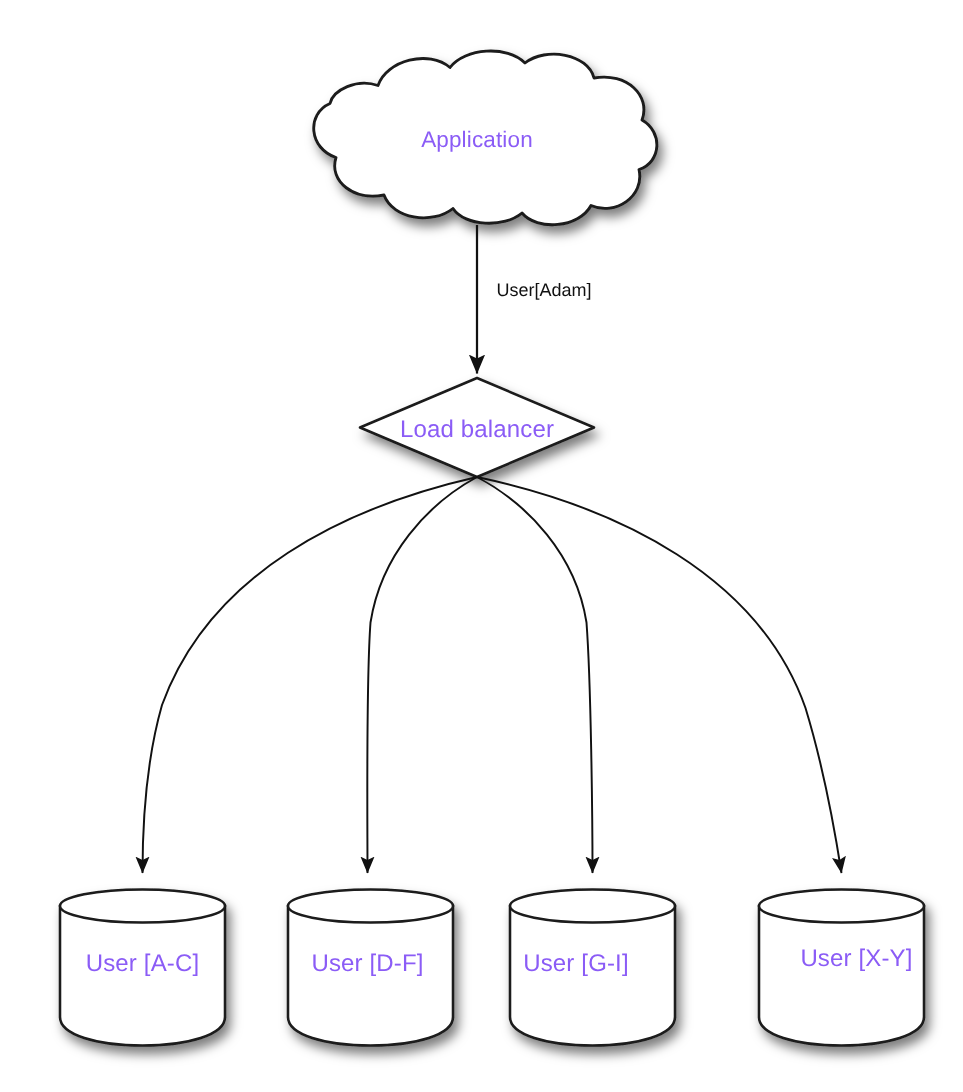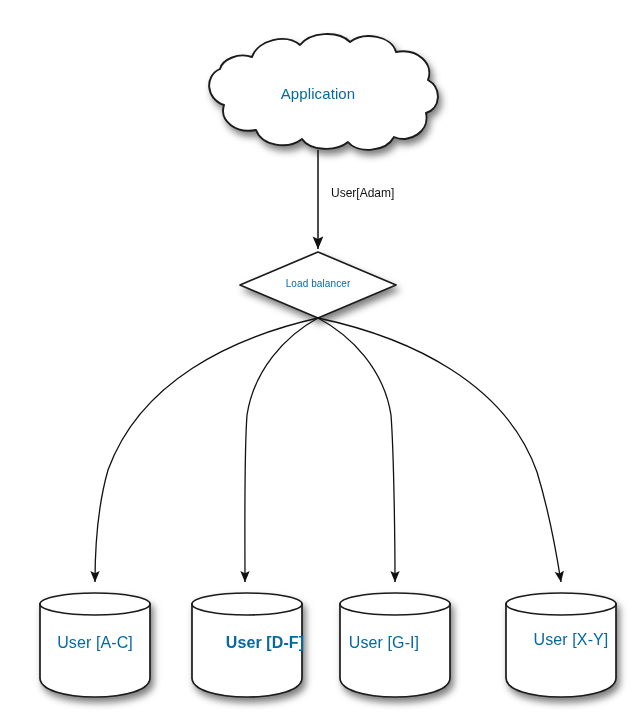--- a/index.html
+++ b/index.html
@@ -24,39 +24,39 @@
     position: absolute;
     left: 0;
     top: 0;
     width: 642px;
     height: 728px;
   }
   .node-label {
     position: absolute;
     font-family: "Liberation Sans", sans-serif;
     font-size: 13px;
-    color: #0369a1;
+    color: #8b5cf6;
     text-align: center;
     white-space: nowrap;
     line-height: 1;
     letter-spacing: 0.1px;
   }
   .edge-label {
     position: absolute;
     font-family: "Liberation Sans", sans-serif;
     font-size: 12px;
     color: #111111;
     white-space: nowrap;
     line-height: 1;
   }
   .cloud-label {
     font-size: 15px;
   }
   .diamond-label {
-    font-size: 10px;
+    font-size: 16px;
   }
   .db-label {
     font-size: 16px;
   }
 </style>
 </head>
 <body>
 
 <div id="diagram-canvas">
 
@@ -130,19 +130,19 @@
   </svg>
 
   <div class="node-label cloud-label" style="left:218px; top:86px; width:200px;">Application</div>
 
   <div class="edge-label" style="left:331px; top:187px;">User[Adam]</div>
 
   <div class="node-label diamond-label" style="left:238px; top:279px; width:160px;">Load balancer</div>
 
   <div class="node-label db-label" style="left:40px; top:635px; width:110px;">User [A-C]</div>
 
-  <div class="node-label db-label" style="left:208px; top:635px; width:114px;font-weight:bold;">User [D-F]</div>
+  <div class="node-label db-label" style="left:188px; top:635px; width:114px;">User [D-F]</div>
 
   <div class="node-label db-label" style="left:340px; top:635px; width:88px;">User [G-I]</div>
 
   <div class="node-label db-label" style="left:506px; top:632px; width:130px;">User [X-Y]</div>
 
 </div>
 
 </body></html>

